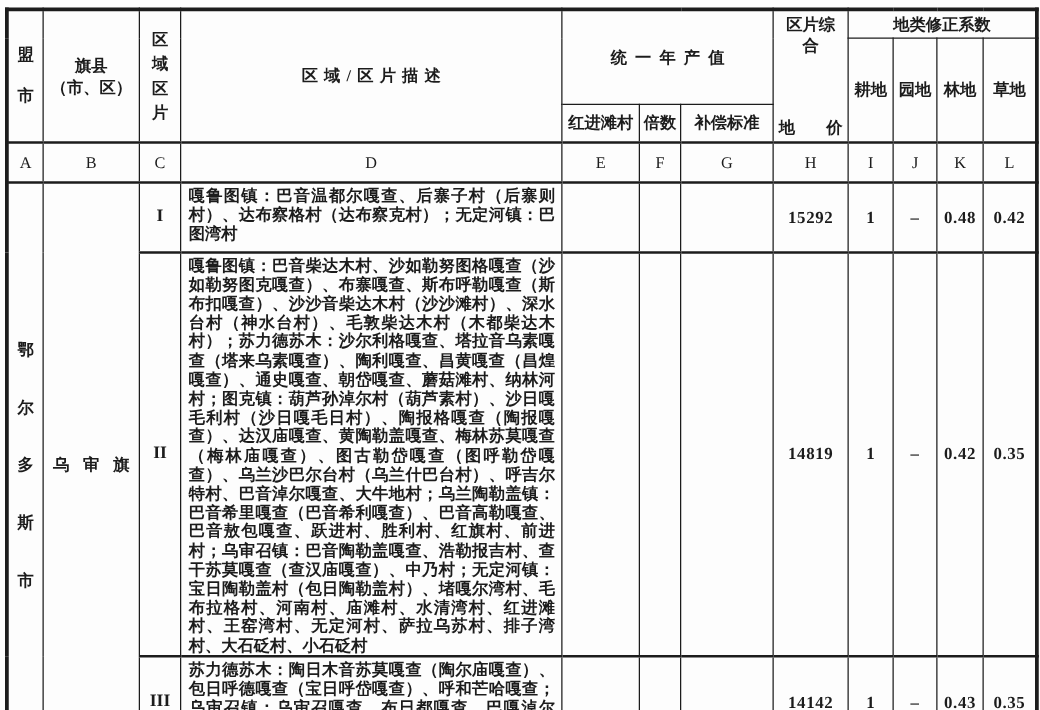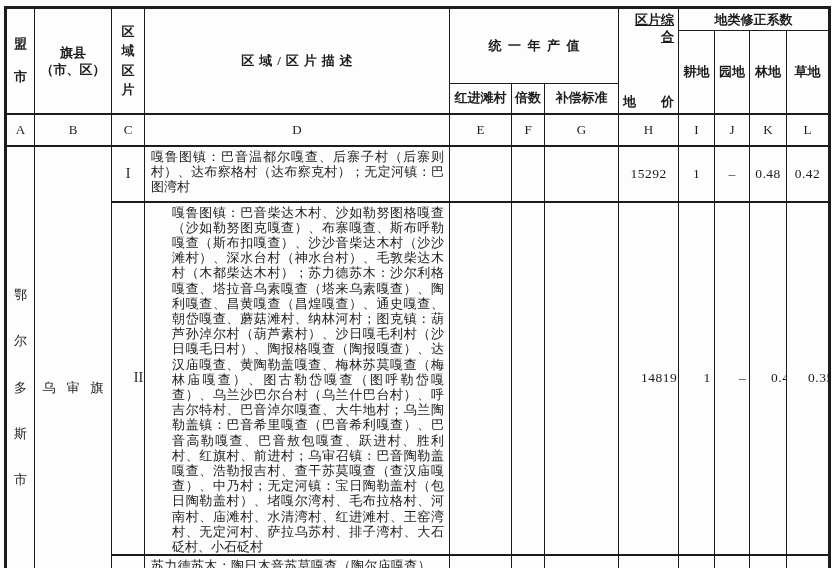--- a/index.html
+++ b/index.html
@@ -14,38 +14,38 @@
     width:824px;height:556px;
     border:3px solid #1c1c1c;color:#1c1c1c;
   }
   th,td{
     border:1px solid #1c1c1c;
     padding:0;margin:0;
     text-align:center;vertical-align:middle;
     font-size:13px;overflow:hidden;
   }
   th{font-weight:bold;}
-  td{font-weight:normal;}
+  td{font-weight:bold;}
   
   tr.r1{height:23px;} tr.r2{height:53px;} tr.r3{height:30px;}
   tr.r4{height:32px;} tr.r5{height:56px;} tr.r6{height:287px;} tr.r7{height:75px;}
   
   tr.r4 th{border-top-width:2px;border-bottom-width:2px;}
-  tr.r6 td{border-top-width:2px;border-bottom-width:2px;padding-left:21px;}
+  tr.r6 td{border-top-width:2px;border-bottom-width:2px;}
   
   .vstack{display:inline-block;width:1.08em;word-break:break-all;white-space:normal;}
   .lh-a{line-height:2.5;}        
   .lh-c{line-height:1.5;}        
   .lh-city{line-height:3.55;}    
   
   .sp-wide{letter-spacing:0.85em;margin-right:-0.85em;white-space:nowrap;}
   .sp-mid{letter-spacing:0.5em;margin-right:-0.5em;white-space:nowrap;text-align:center;}
   .sp-sm{letter-spacing:0.38em;margin-right:-0.38em;white-space:nowrap;margin-top:20px;}
   
-  .zp-l1{display:block;line-height:17px;padding:0 4px;text-align:right;text-decoration:underline;}
+  .zp-l1{display:block;line-height:17px;padding:0 4px;text-align:center;}
   .zp-l2{display:block;line-height:17px;padding:0 4px;text-align:justify;text-align-last:justify;margin-top:48px;}
   
   tr.r4 th{font-weight:normal;font-size:13px;}
   
   td.desc{vertical-align:top;}
   td.desc .txt{
     text-align:justify;text-justify:inter-ideograph;
     font-size:13px;line-height:15.2px;
     padding:2px 5px 0 6px;
   }

